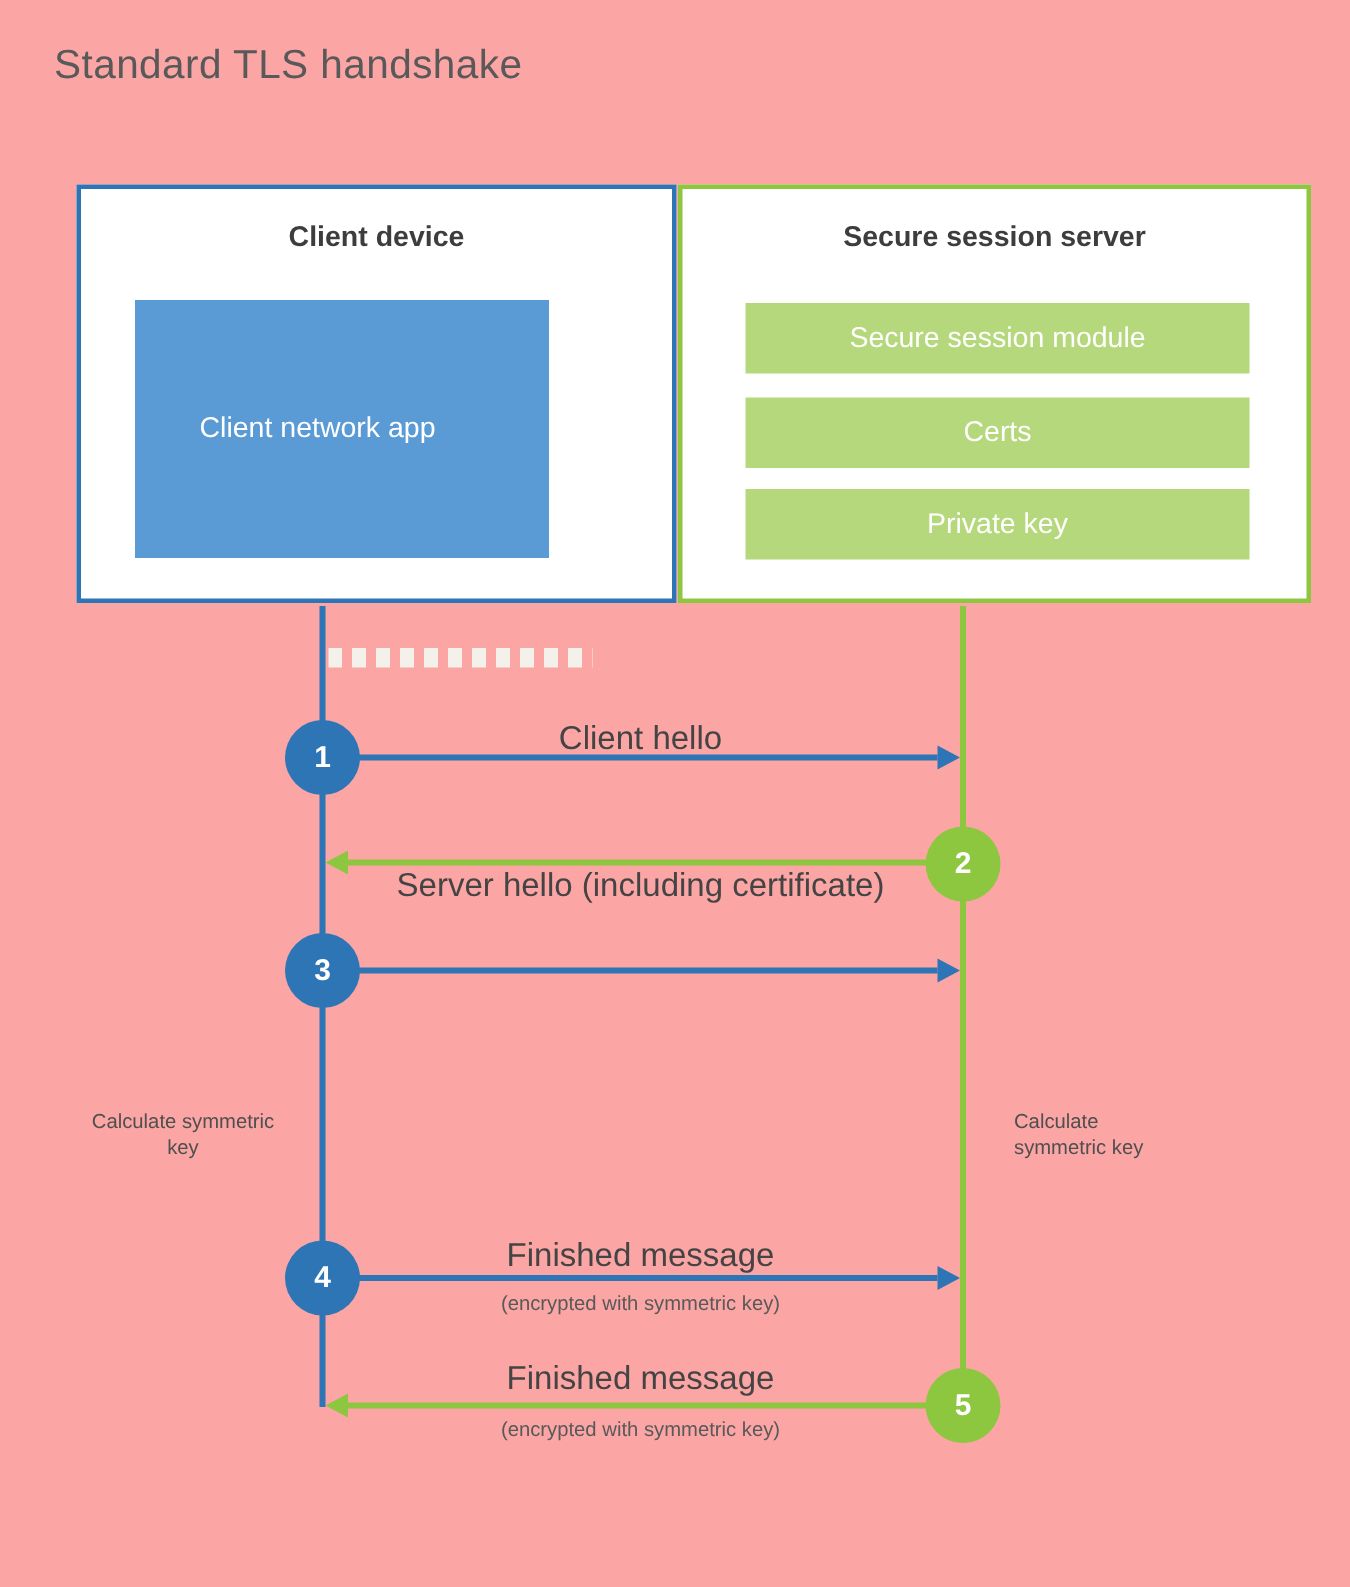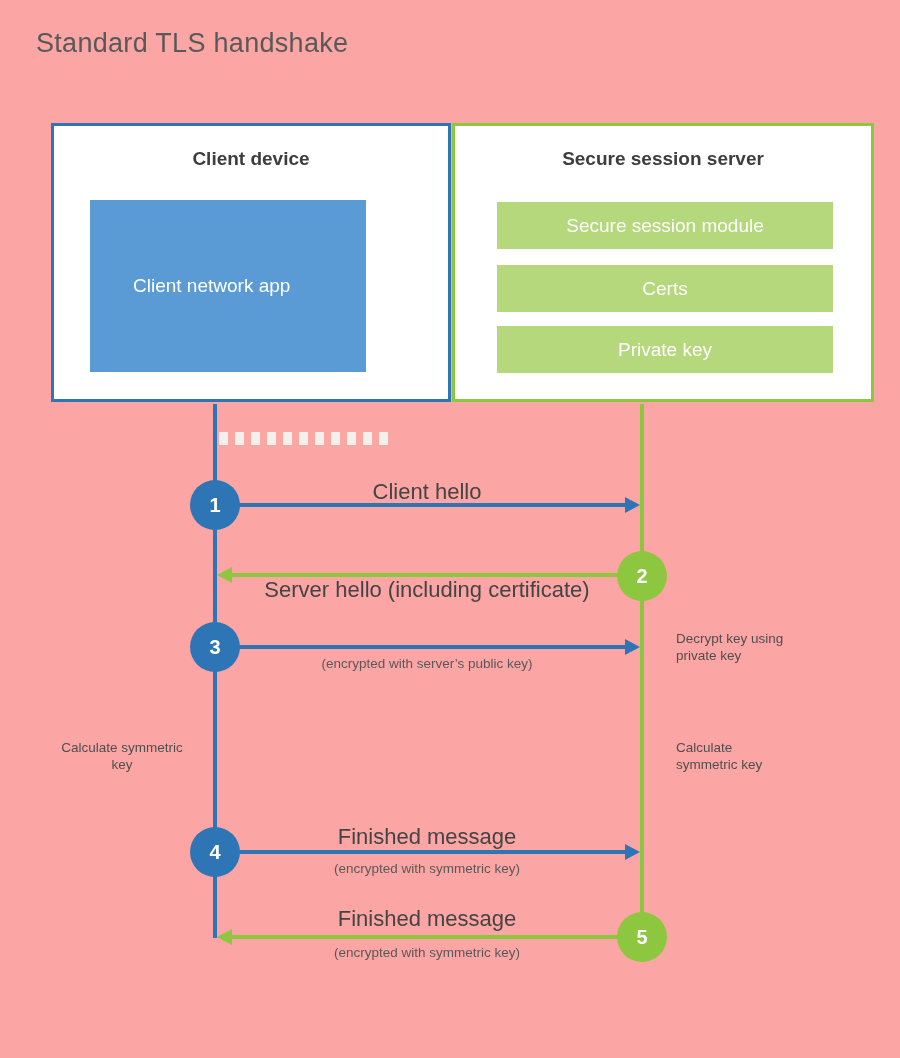--- a/index.html
+++ b/index.html
@@ -132,22 +132,20 @@
       <i class="head left"></i>
     </div>
   <div class="msg-label l2">Server hello (including certificate)</div>
 
   <div class="circle blue c3">
     <span>3</span>
   </div>
   <div class="arrow blue a3">
       <i class="head right"></i>
     </div>
-  <div class="msg-sub s3">(encrypted with server’s public key)</div>
-  <div class="note decrypt">Decrypt key using private key</div>
 
   <div class="note calc-left">Calculate symmetric key</div>
   <div class="note calc-right">Calculate symmetric key</div>
 
   <div class="circle blue c4">
     <span>4</span>
   </div>
   <div class="arrow blue a4">
       <i class="head right"></i>
     </div>

